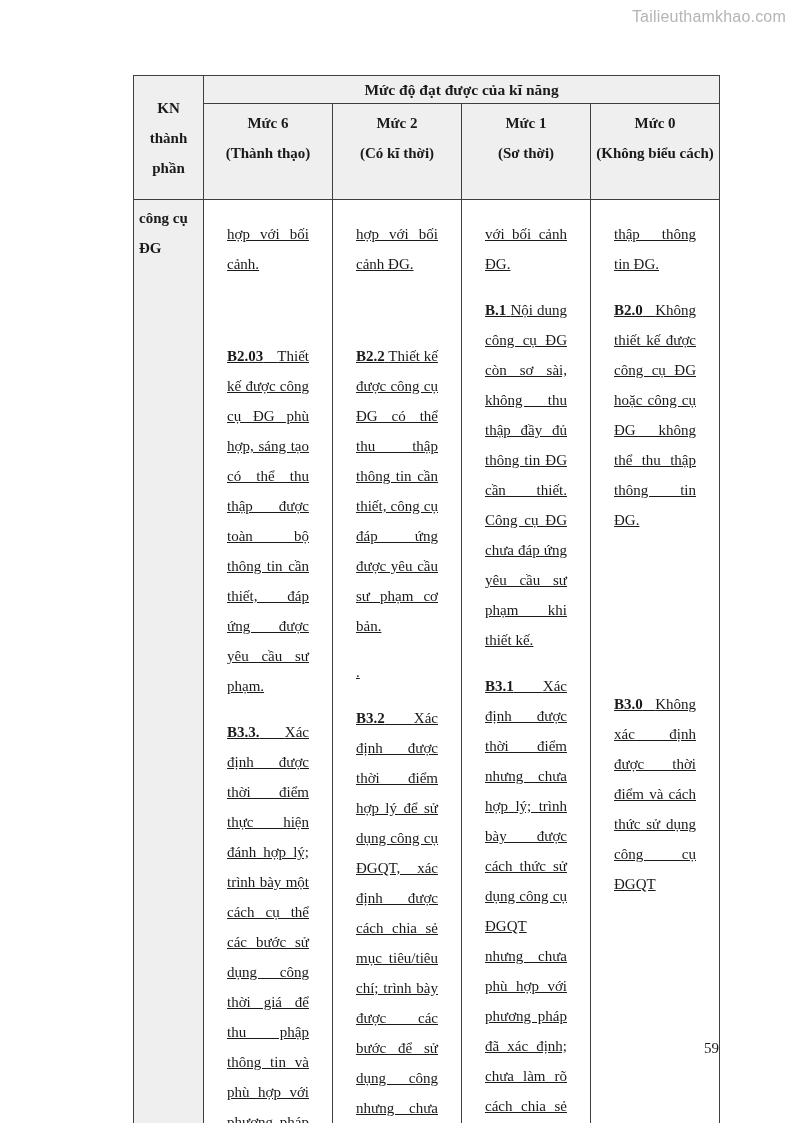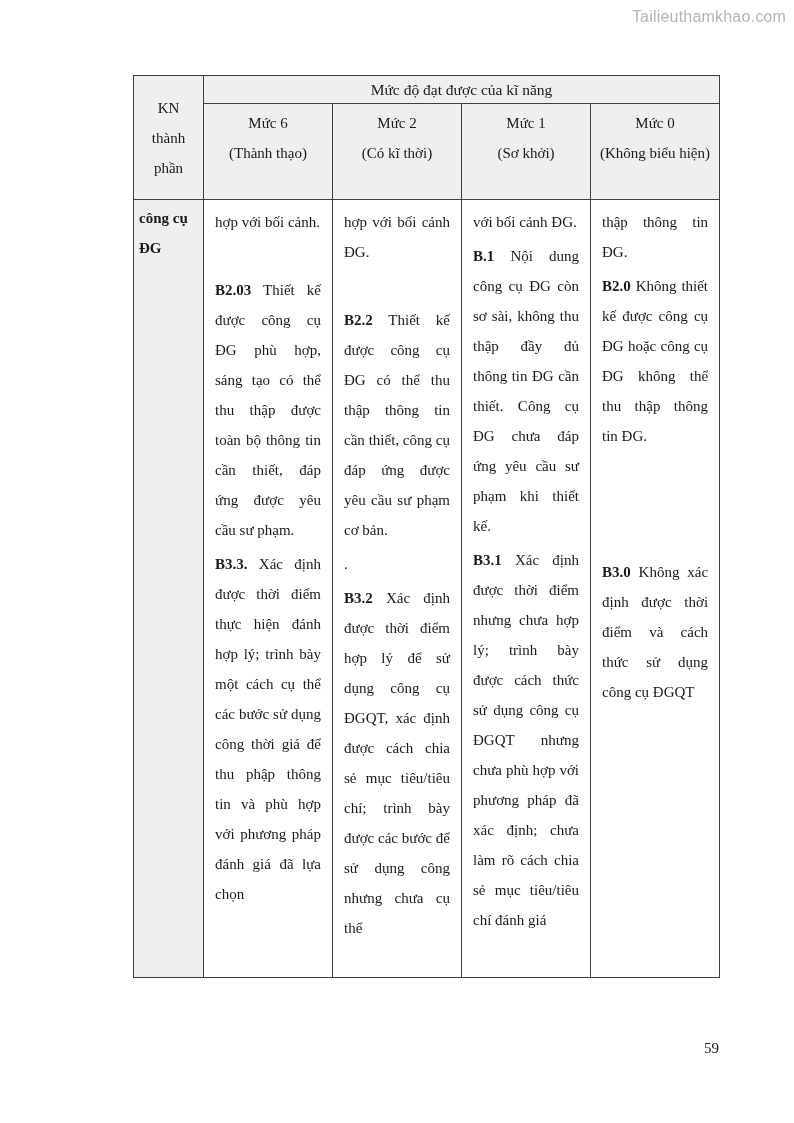--- a/index.html
+++ b/index.html
@@ -29,21 +29,21 @@
     border-collapse:collapse;
     table-layout:fixed;
   }
   col.c0{width:70px;}
   col.c1{width:129px;}
   th,td{
     border:1px solid var(--border);
     padding:0;
     color:var(--ink);
   }
-  th{font-weight:normal;background:var(--header-bg);}
+  th{font-weight:bold;background:var(--header-bg);}
   th.group{
     height:27px;
     font-size:15.5px;
     text-align:center;
     vertical-align:middle;
   }
   th.corner{
     vertical-align:middle;
     font-size:15px;
     line-height:30px;
@@ -69,22 +69,23 @@
     background:var(--header-bg);
     margin-left:8px;
   }
   td.body{
     vertical-align:top;
     font-size:15px;
     line-height:30px;
     padding:3px 7px;
   }
   .para{
-    margin:4px;
+    margin:16px;
     text-align:justify;
+    text-decoration:underline;
   }
   .para b{font-weight:bold;}
   .blank{min-height:30px;}
   .page-number{
     position:absolute;
     left:133px;width:586px;
     top:1040px;
     text-align:right;
     font-size:15px;
   }
@@ -113,25 +114,25 @@
         <th class="level">
           <div>Mức 6</div>
           <div>(Thành thạo)</div>
         </th>
         <th class="level">
           <div>Mức 2</div>
           <div>(Có kĩ thời)</div>
         </th>
         <th class="level">
           <div>Mức 1</div>
-          <div>(Sơ khởi)</div>
+          <div>(Sơ thời)</div>
         </th>
         <th class="level">
           <div>Mức 0</div>
-          <div>(Không biểu hiện)</div>
+          <div>(Không biểu cách)</div>
         </th>
       </tr>
       <tr class="body-row">
         <td class="rowlabel">công cụ ĐG</td>
 
         <td class="body">
           <p class="para">hợp với bối cảnh.</p>
           <p class="para blank"></p>
           <p class="para"><b>B2.03</b> <span>Thiết kế được công cụ ĐG phù hợp, sáng tạo có thể thu thập được toàn bộ thông tin cần thiết, đáp ứng được yêu cầu sư phạm.</span></p>
           <p class="para"><b>B3.3.</b> <span>Xác định được thời điểm thực hiện đánh hợp lý; trình bày một cách cụ thể các bước sử dụng công thời giá để thu phập thông tin và phù hợp với phương pháp đánh giá đã lựa chọn</span></p>

